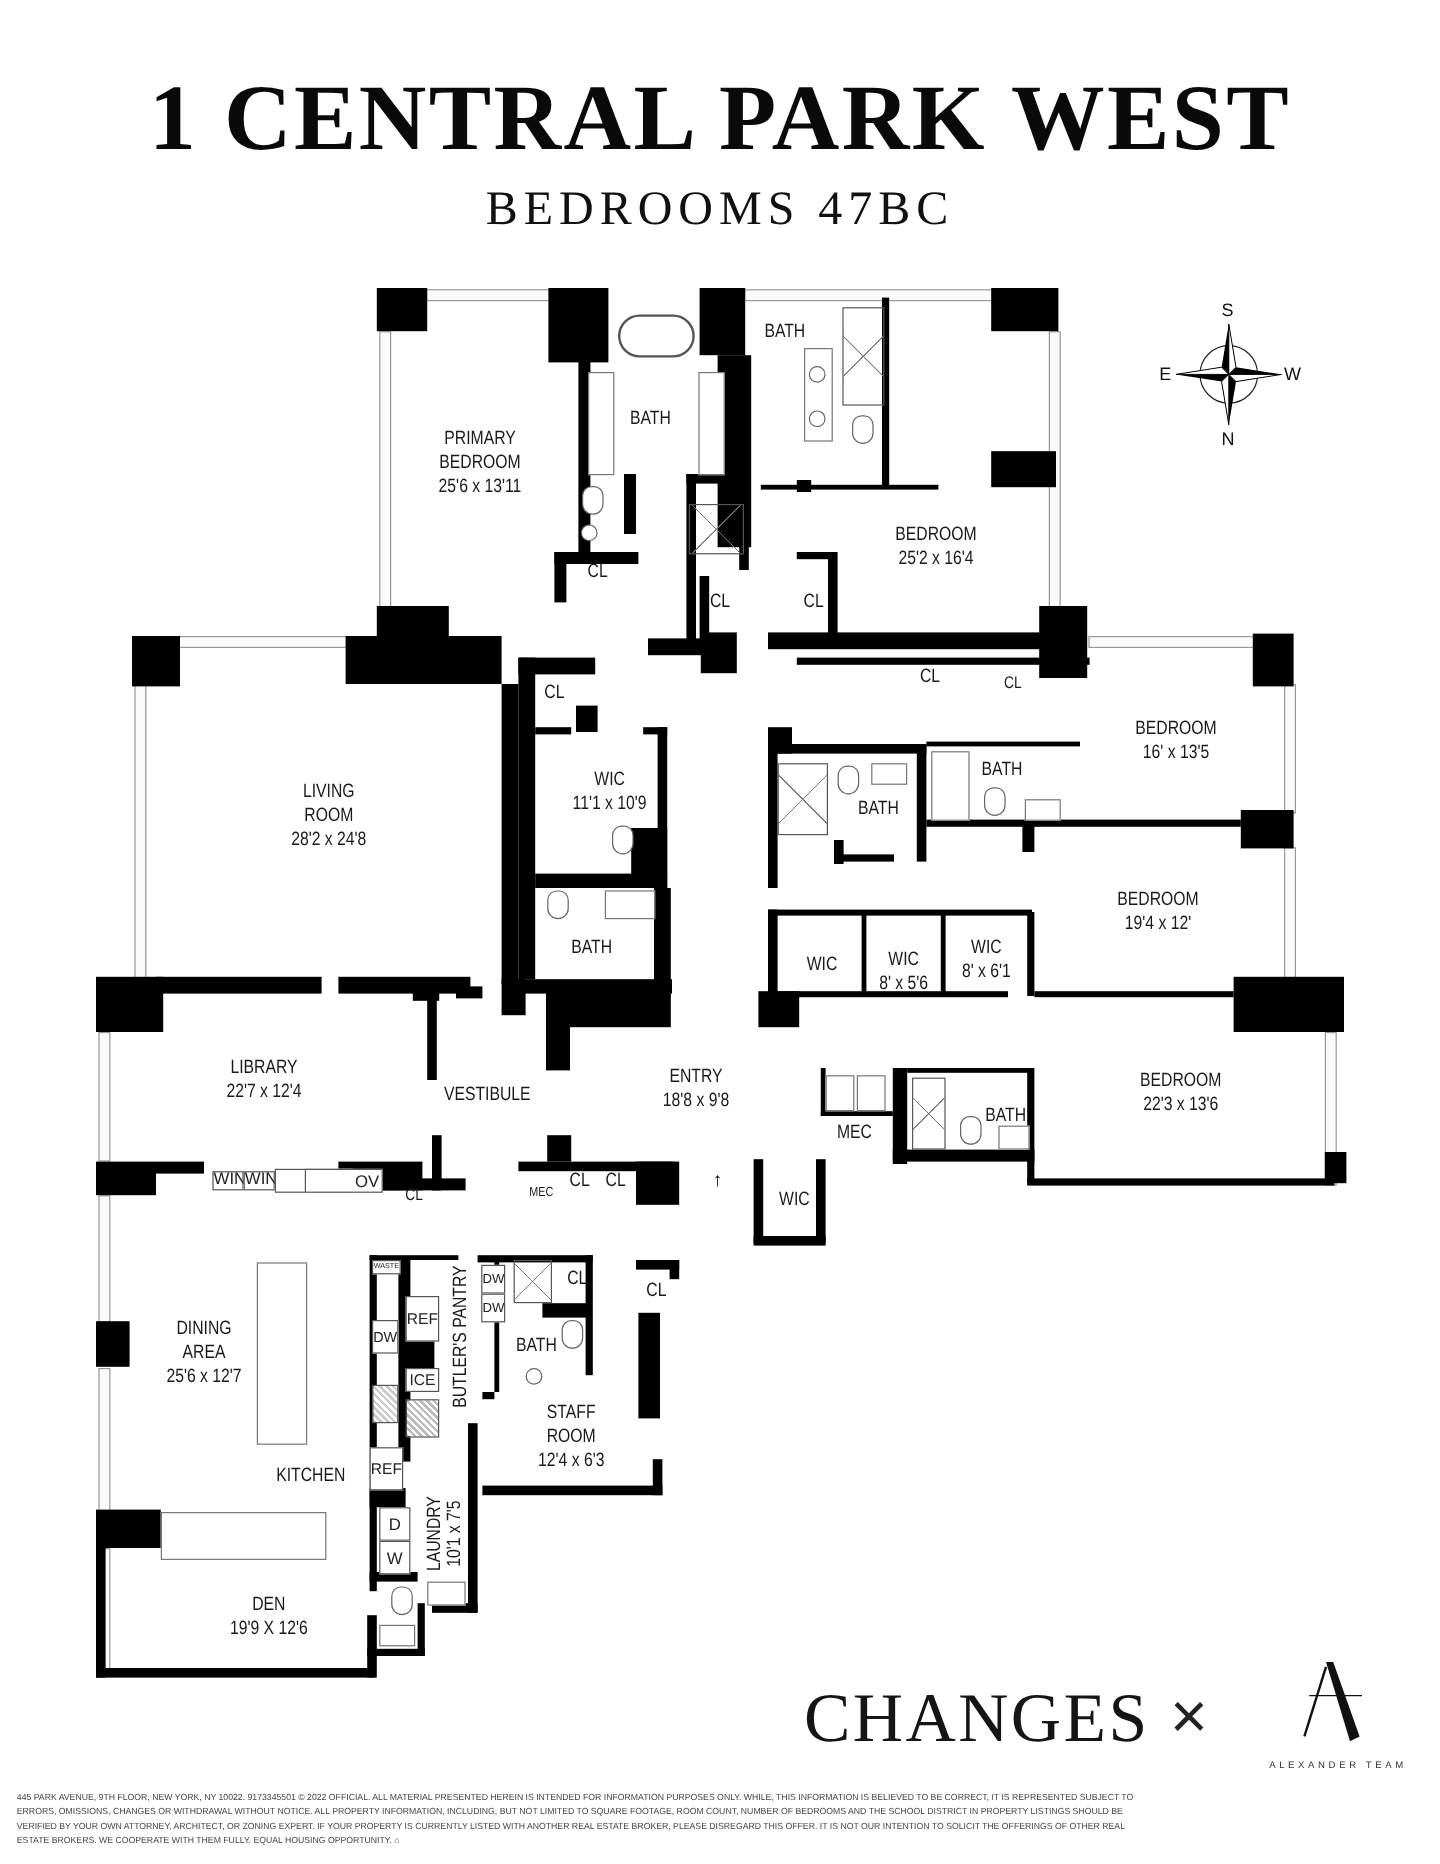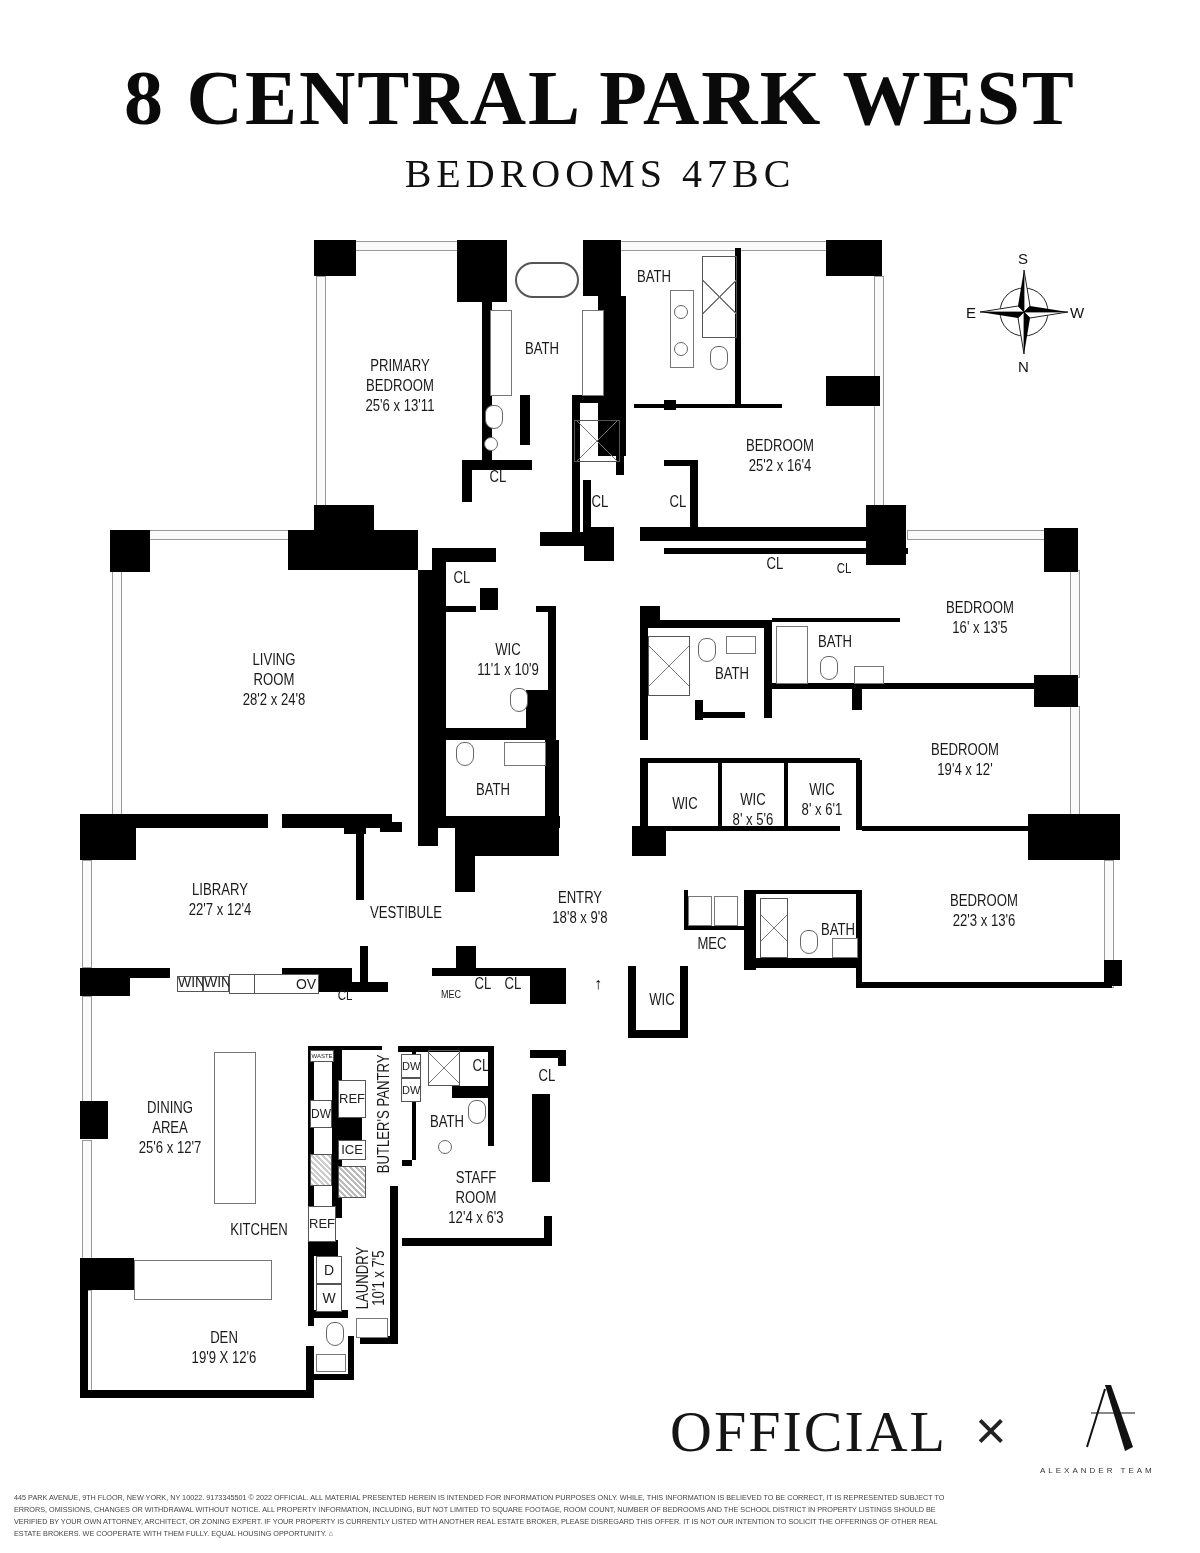--- a/index.html
+++ b/index.html
@@ -20,28 +20,28 @@
   .shower{position:absolute;border:1px solid #555;background:
     linear-gradient(45deg,transparent 49.2%,#777 49.5%,#777 50.5%,transparent 50.8%),
     linear-gradient(-45deg,transparent 49.2%,#777 49.5%,#777 50.5%,transparent 50.8%);}
   .toilet{position:absolute;width:16px;height:22px;border:1px solid #666;border-radius:8px 8px 9px 9px;background:#fff;}
   .sink{position:absolute;width:12px;height:12px;border:1px solid #666;border-radius:50%;background:#fff;}
   .compass{position:absolute;left:980px;top:250px;width:110px;height:130px;}
   .compass .lbl{position:absolute;font-family:"Liberation Sans",sans-serif;font-size:15px;color:#111;}
   .brand{position:absolute;left:670px;top:1402px;font-family:"Liberation Serif","DejaVu Serif",serif;font-size:58px;letter-spacing:2px;color:#151515;line-height:60px;}
   .times{position:absolute;left:975px;top:1400px;font-family:"Liberation Sans",sans-serif;font-size:54px;font-weight:100;color:#222;line-height:60px;}
   .alexander-logo{position:absolute;left:1075px;top:1383px;width:70px;height:70px;}
-  .alexander-text{position:absolute;left:1040px;top:1466px;width:150px;text-align:left;font-size:8px;letter-spacing:3px;color:#333;}
+  .alexander-text{position:absolute;left:1040px;top:1466px;width:150px;text-align:center;font-size:8px;letter-spacing:3px;color:#333;}
   .disclaimer{position:absolute;left:14px;top:1492px;width:960px;font-family:"Liberation Sans",sans-serif;font-size:7.4px;line-height:12px;color:#444;text-transform:uppercase;transform:scaleX(0.98);transform-origin:left;}
   .entry-arrow{position:absolute;left:594px;top:975px;font-size:16px;color:#000;}
 </style>
 </head>
 <body>
 
-<div class="title">8 CENTRAL PARK WEST</div>
+<div class="title">1 CENTRAL PARK WEST</div>
 <div class="subtitle">BEDROOMS 47BC</div>
 
 <div class="compass">
   <span class="lbl" style="left:38px;top:0px;">S</span>
   <span class="lbl" style="left:-14px;top:54px;">E</span>
   <span class="lbl" style="left:90px;top:54px;">W</span>
   <span class="lbl" style="left:38px;top:108px;">N</span>
   <svg width="110" height="130" viewBox="0 0 110 130" style="position:absolute;left:0;top:0">
     <circle cx="44" cy="62" r="24" fill="none" stroke="#222" stroke-width="1"></circle>
     <polygon points="44,20 50,56 44,62 38,56" fill="#000"></polygon>
@@ -329,21 +329,21 @@
   </div>
   <div class="room-label" style="left:334px;top:1268px;width:90px;transform:rotate(-90deg) scaleX(0.82);">10'1 x 7'5</div>
   <div class="room-label" style="left:164px;top:1328px;width:120px;">
     <span class="nm">DEN</span>
     <span class="dm">19'9 X 12'6</span>
   </div>
 
   <div class="entry-arrow">↑</div>
 </div>
 
-<div class="brand">OFFICIAL</div>
+<div class="brand">CHANGES</div>
 <div class="times">×</div>
 <svg class="alexander-logo" viewBox="0 0 70 70">
   <polygon points="30,2 36,2 58,64 50,68" fill="#111"></polygon>
   <line x1="30" y1="6" x2="12" y2="64" stroke="#111" stroke-width="2"></line>
   <line x1="16" y1="30" x2="60" y2="30" stroke="#111" stroke-width="1.2"></line>
 </svg>
 <div class="alexander-text">ALEXANDER TEAM</div>
 
 <div class="disclaimer">445 PARK AVENUE, 9TH FLOOR, NEW YORK, NY 10022. 9173345501 © 2022 OFFICIAL. ALL MATERIAL PRESENTED HEREIN IS INTENDED FOR INFORMATION PURPOSES ONLY. WHILE, THIS INFORMATION IS BELIEVED TO BE CORRECT, IT IS REPRESENTED SUBJECT TO ERRORS, OMISSIONS, CHANGES OR WITHDRAWAL WITHOUT NOTICE. ALL PROPERTY INFORMATION, INCLUDING, BUT NOT LIMITED TO SQUARE FOOTAGE, ROOM COUNT, NUMBER OF BEDROOMS AND THE SCHOOL DISTRICT IN PROPERTY LISTINGS SHOULD BE VERIFIED BY YOUR OWN ATTORNEY, ARCHITECT, OR ZONING EXPERT. IF YOUR PROPERTY IS CURRENTLY LISTED WITH ANOTHER REAL ESTATE BROKER, PLEASE DISREGARD THIS OFFER. IT IS NOT OUR INTENTION TO SOLICIT THE OFFERINGS OF OTHER REAL ESTATE BROKERS. WE COOPERATE WITH THEM FULLY. EQUAL HOUSING OPPORTUNITY. ⌂</div>
 

